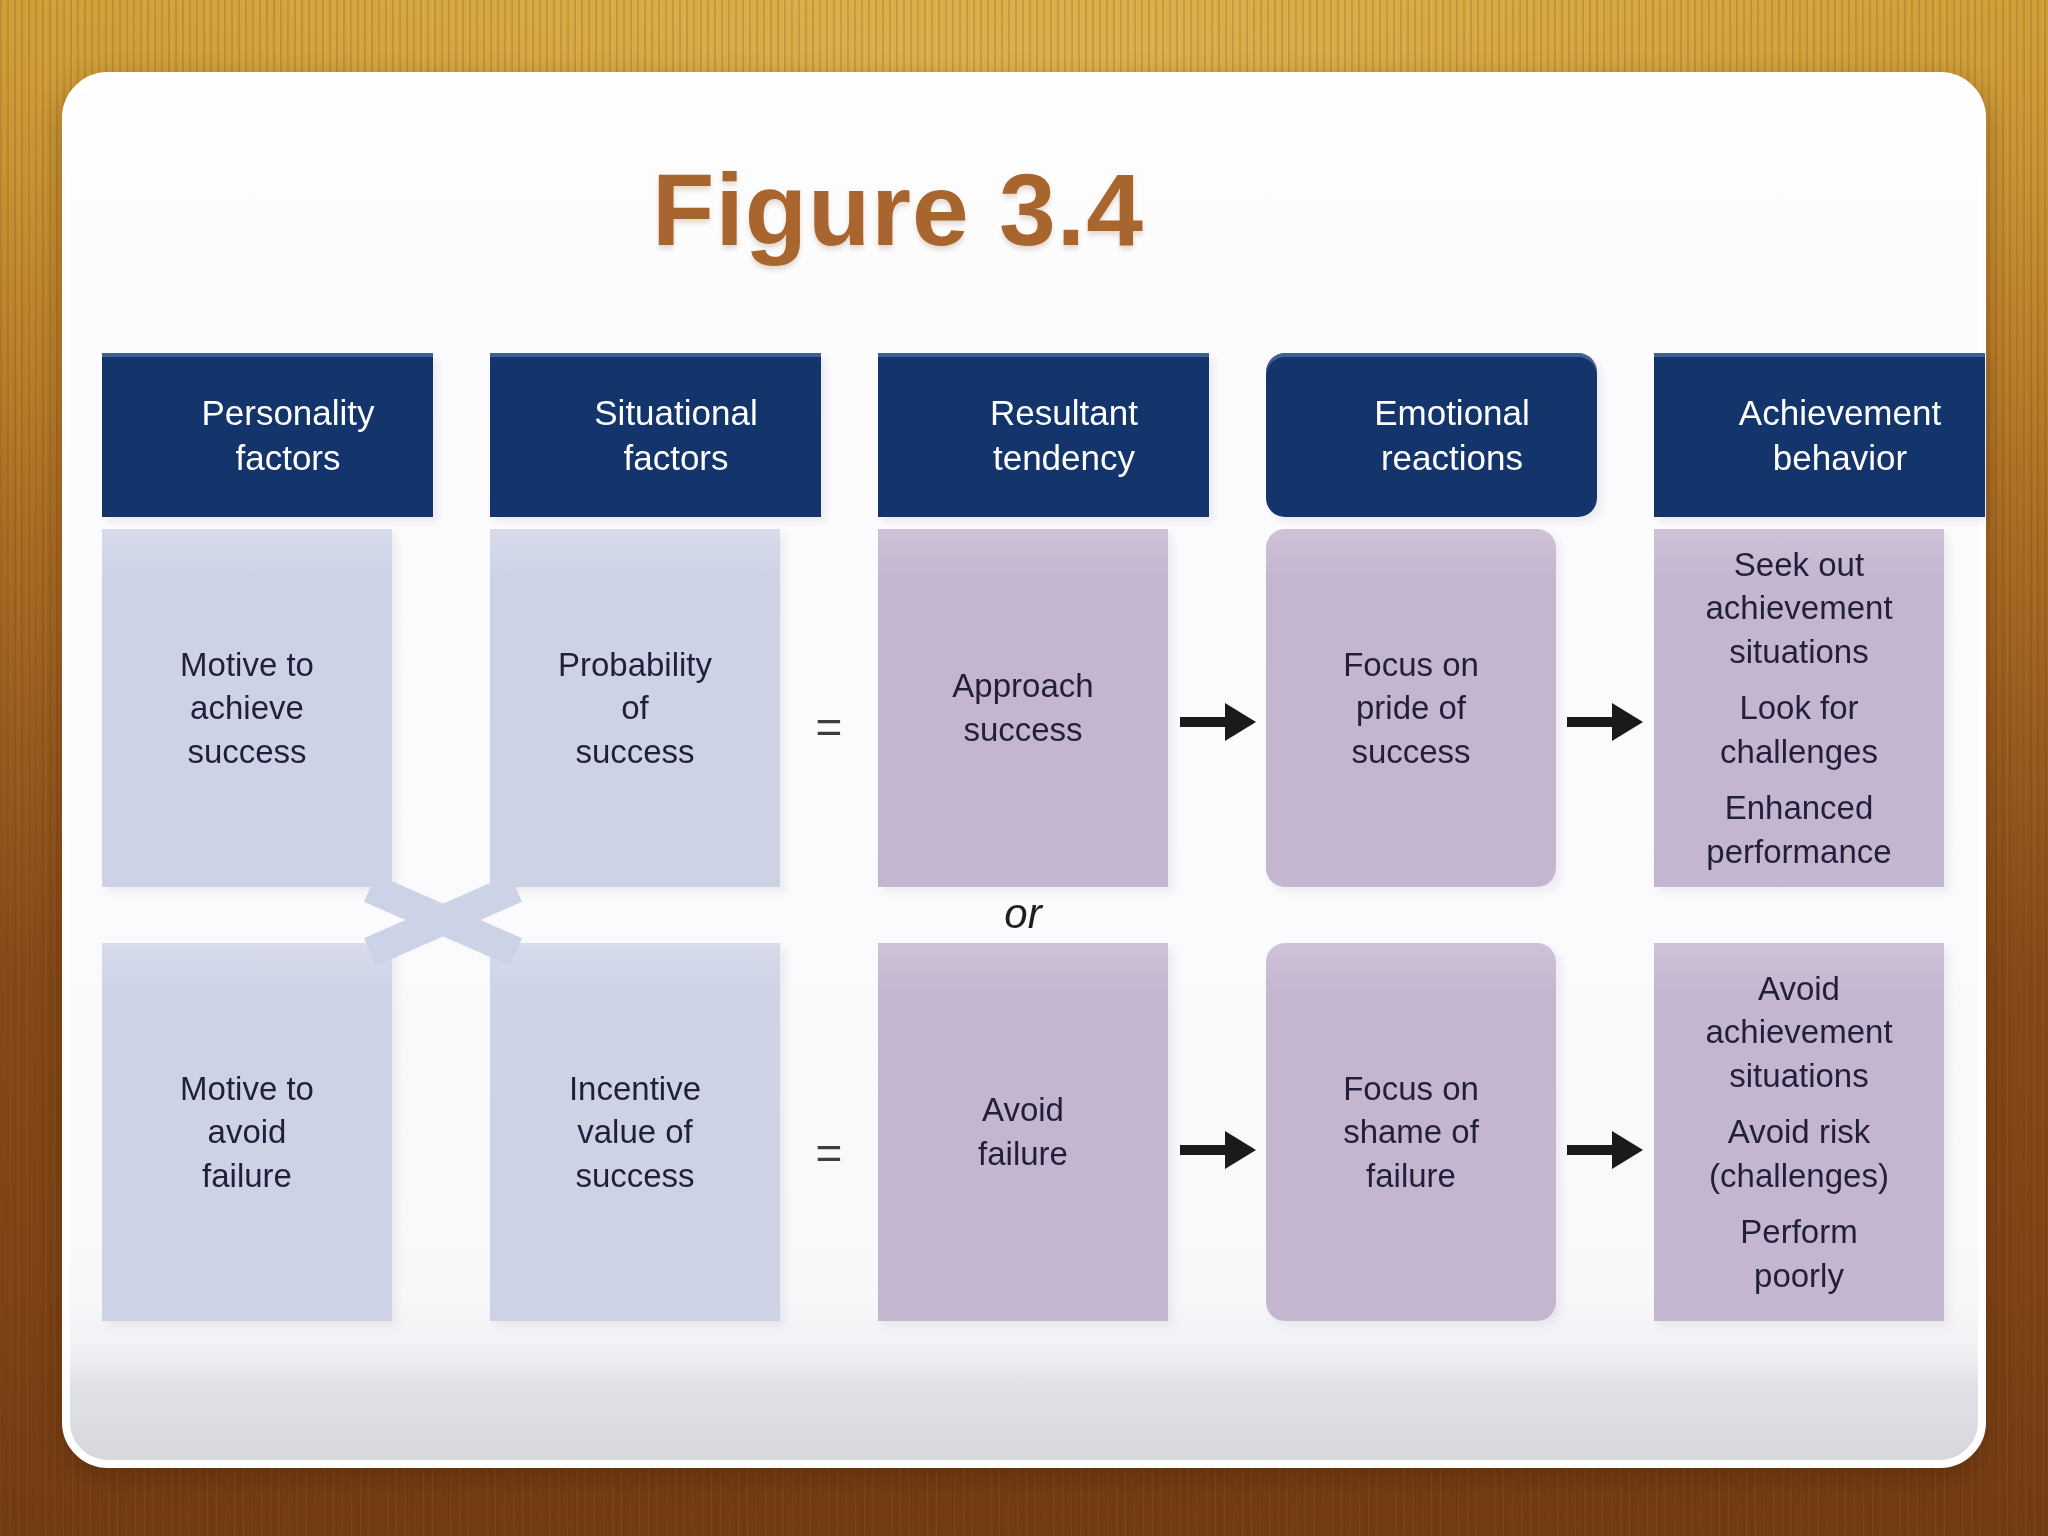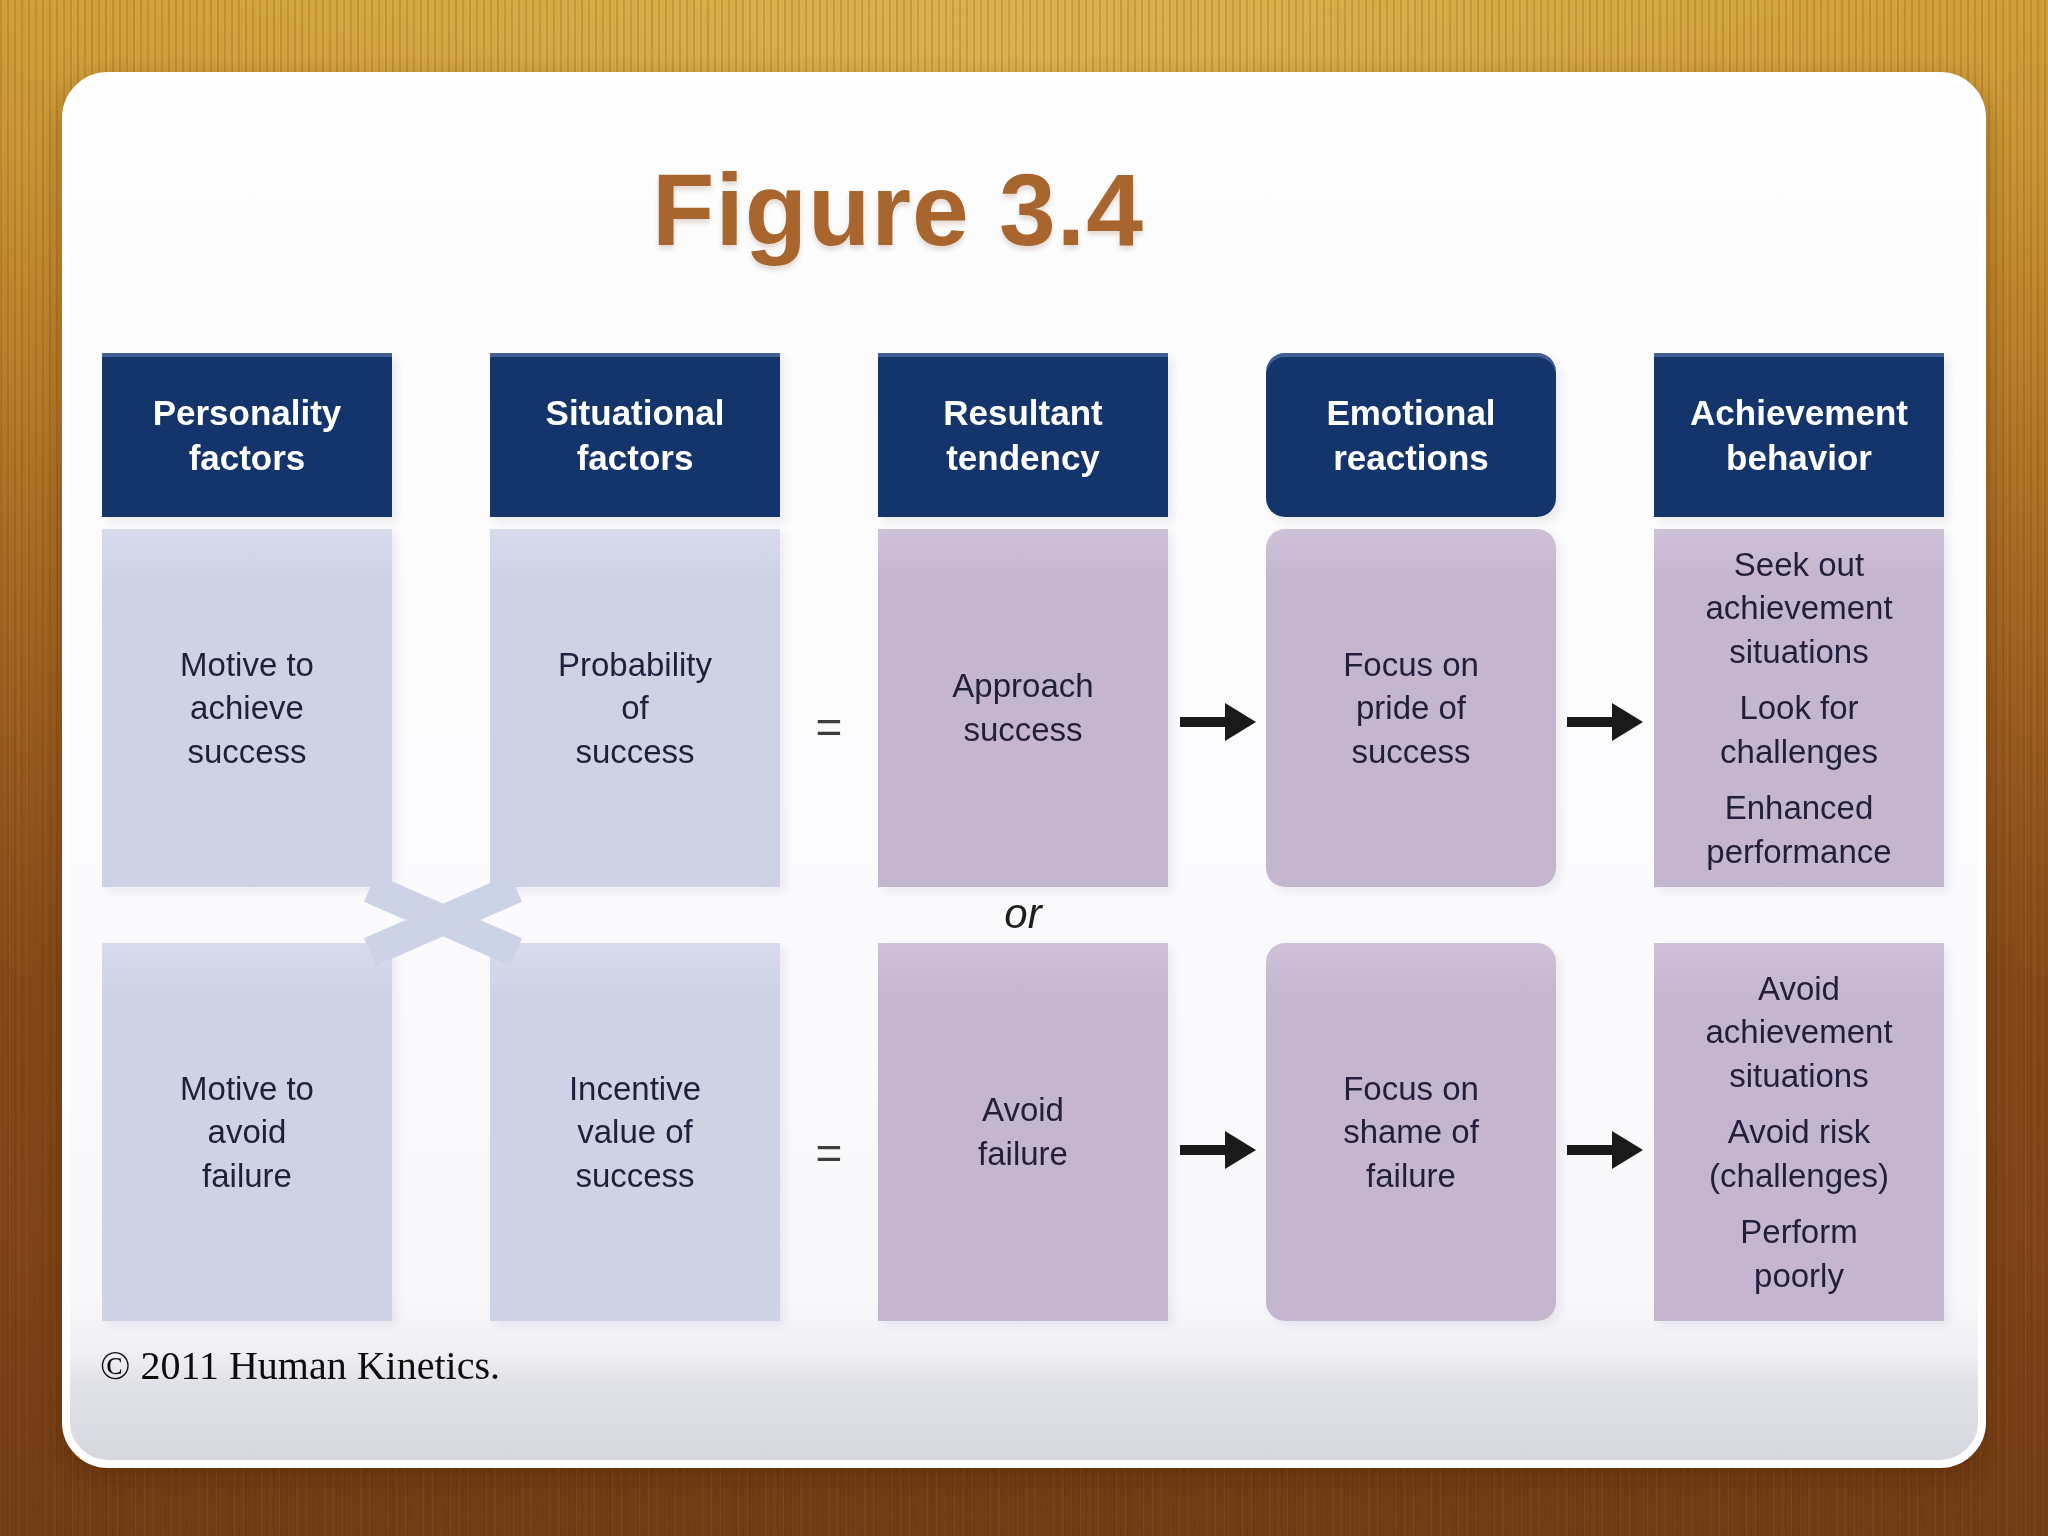--- a/index.html
+++ b/index.html
@@ -23,22 +23,23 @@
   }
   .title{
     position:absolute;left:0;top:128px;width:1796px;text-align:center;
     font-size:102px;font-weight:bold;color:#a8652e;letter-spacing:1px;
     text-shadow:0 4px 5px rgba(110,60,15,0.18);
     margin-top:24px;
   }
   .hdr{
     position:absolute;top:353px;width:290px;height:164px;background:#14356b;
     display:flex;align-items:center;justify-content:center;text-align:center;
-    color:#ffffff;font-weight:bold;font-size:35px;line-height:1.3;white-space:pre-line;
+    color:#ffffff;font-weight:normal;font-size:35px;line-height:1.3;white-space:pre-line;
     box-shadow:inset 0 4px 0 rgba(150,175,215,0.35), 5px 5px 8px rgba(40,40,80,0.08);
+    padding-left:41px;
   }
   .cell{
     position:absolute;width:290px;
     display:flex;align-items:center;justify-content:center;text-align:center;
     font-size:33px;line-height:1.32;color:#221f3d;white-space:pre-line;
     box-shadow:5px 5px 8px rgba(40,40,80,0.07);
   }
   .r1{top:529px;height:358px;}
   .r2{top:943px;height:378px;}
   .factor{background:linear-gradient(180deg,#d7dbec 0%,#cdd3e5 14%);}
@@ -147,14 +148,13 @@
   </svg>
   <svg class="arrow a3" viewBox="0 0 76 38" aria-hidden="true">
     <rect x="0" y="14" width="47" height="10" fill="#1a1a1a"></rect>
       <polygon points="45,0 76,19 45,38" fill="#1a1a1a"></polygon>
   </svg>
   <svg class="arrow a4" viewBox="0 0 76 38" aria-hidden="true">
     <rect x="0" y="14" width="47" height="10" fill="#1a1a1a"></rect>
       <polygon points="45,0 76,19 45,38" fill="#1a1a1a"></polygon>
   </svg>
 
-  <div class="copyright">© 2011 Human Kinetics.</div>
 </div>
 
 </body></html>

